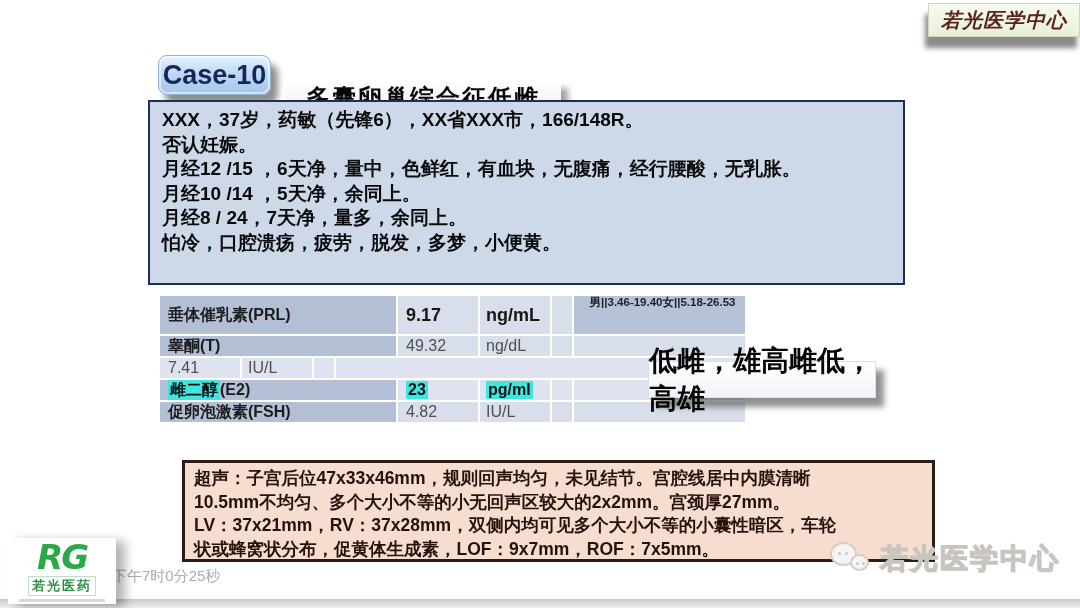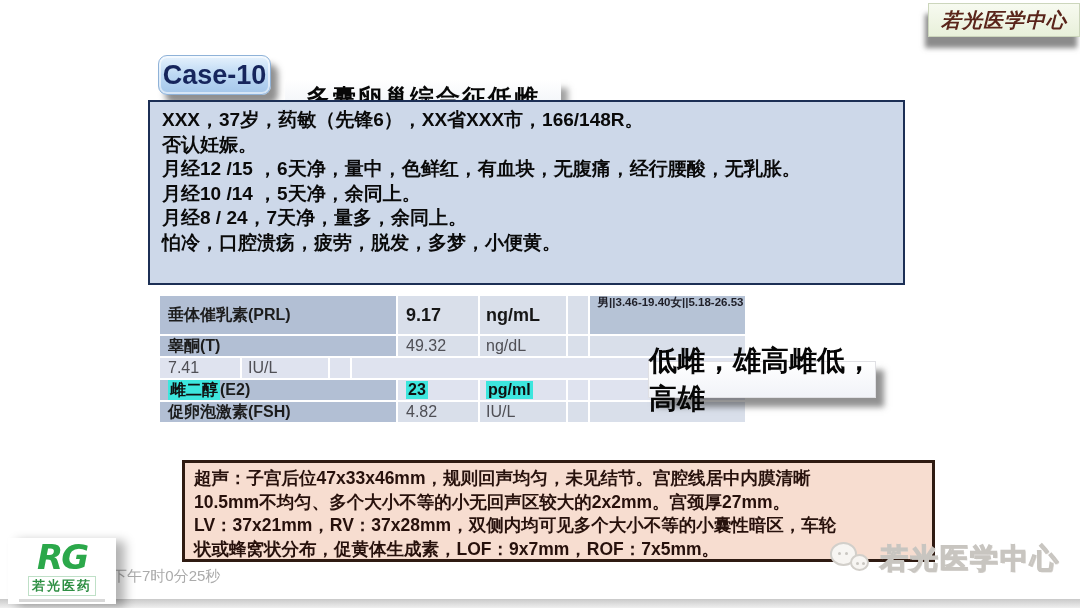--- a/index.html
+++ b/index.html
@@ -44,21 +44,21 @@
 
   
   .lab-table{position:absolute;left:132px;top:296px;width:585px;
     display:flex;flex-direction:column;gap:2px;margin-left:28px;}
   .lab-row{display:flex;gap:2px;height:20px;}
   .lab-row.first{height:38px;}
   .cell{display:flex;align-items:center;overflow:hidden;}
   .c-name{width:236px;background:var(--label-bg);padding-left:8px;
     font-size:16px;font-weight:bold;color:#1c1c1c;white-space:nowrap;}
   .c-val{width:80px;background:var(--cell-bg);padding-left:8px;font-size:16px;color:#4f4f55;}
-  .c-unit{width:86px;background:var(--cell-bg);padding-left:6px;font-size:16px;color:#4f4f55;}
+  .c-unit{width:70px;background:var(--cell-bg);padding-left:6px;font-size:16px;color:#4f4f55;}
   .c-sp{width:20px;background:var(--cell-bg);}
   .c-ref{flex:1;background:var(--cell-bg);align-items:flex-start;
     justify-content:center;padding-left:6px;font-size:11.5px;line-height:13px;
     font-weight:600;color:#1f1f28;}
   .lab-row.first .c-val,.lab-row.first .c-unit{color:#161616;font-weight:bold;font-size:18px;}
   .lab-row.first .c-ref{background:#b6c3d6;}
   .lab-row.alt .c-val,.lab-row.alt .c-unit,.lab-row.alt .c-sp,.lab-row.alt .c-ref{background:#dfe3ef;}
   .hl{background:var(--hl);padding:0 2px;color:#101010;font-weight:bold;}
 
   

